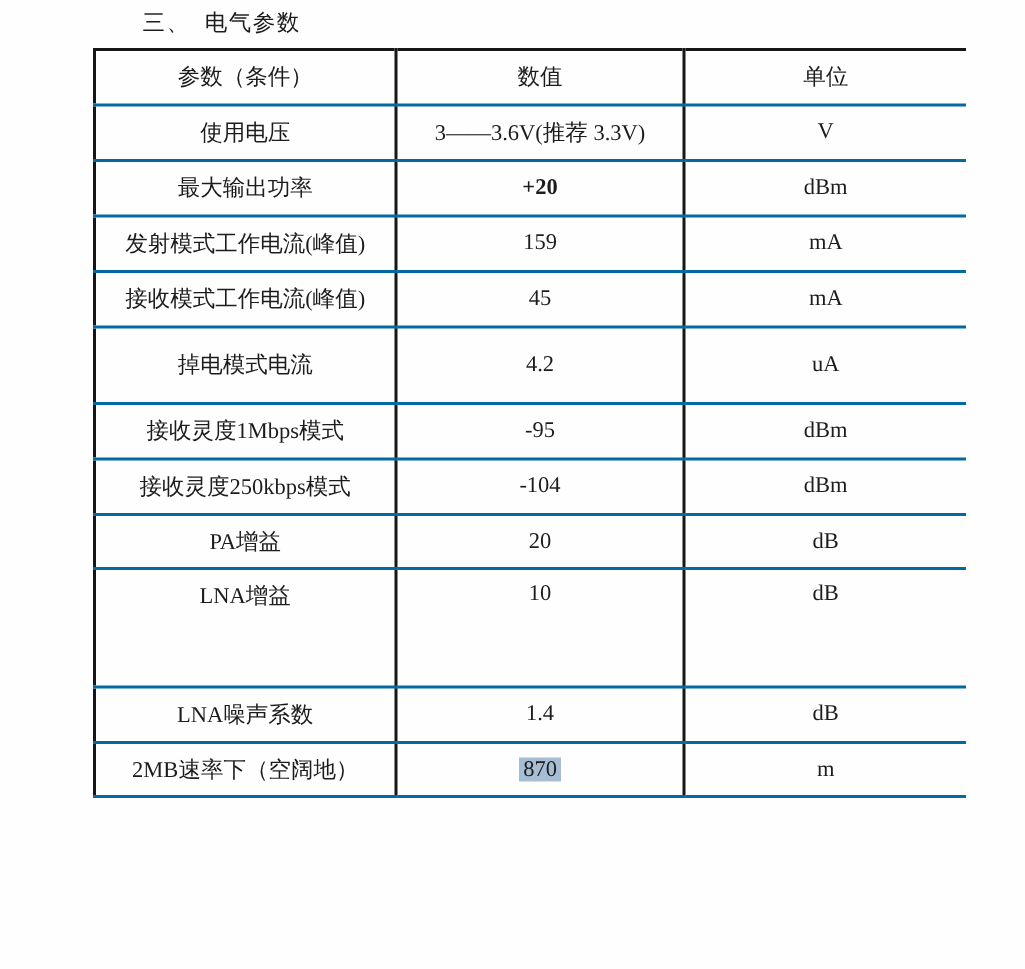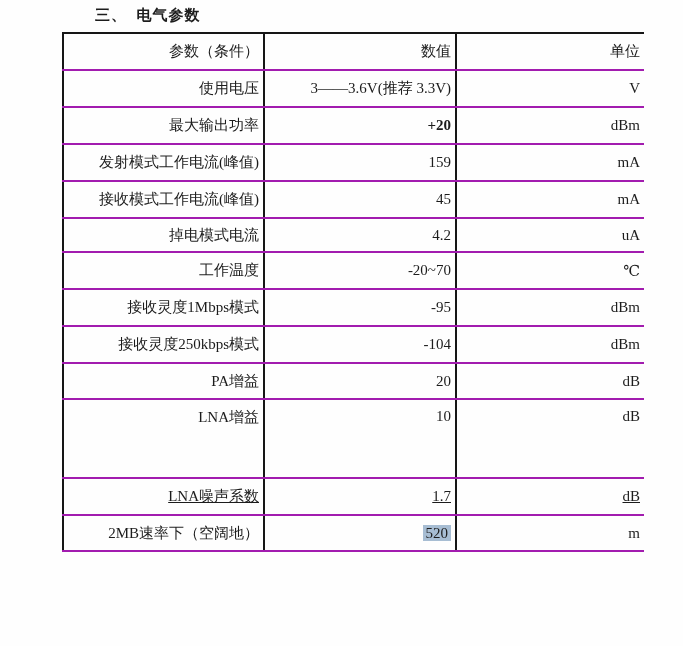--- a/index.html
+++ b/index.html
@@ -8,38 +8,38 @@
     width:683px;height:646px;
     background:#fefefe;
     overflow:hidden;
     font-family:"Liberation Serif","DejaVu Serif",serif;
     color:#1c1c1c;
   }
   .doc-title{
     position:absolute;
     left:95px;top:6px;
     font-size:15px;
-    font-weight:bold;
+    font-weight:normal;
     letter-spacing:1px;
     white-space:pre;
   }
   table.params{
     position:absolute;
     left:62px;top:32px;
     width:581px;
     border-collapse:collapse;
     table-layout:fixed;
     font-size:15px;
   }
   table.params col.c1{width:201px;}
   table.params col.c2{width:192px;}
   table.params col.c3{width:188px;}
   table.params th, table.params td{
-    border-bottom:2px solid #a21caf;
-    text-align:right;
+    border-bottom:2px solid #0369a1;
+    text-align:center;
     vertical-align:middle;
     font-weight:normal;
     padding:0 4px;
     overflow:hidden;
     border-radius:18px;
   }
   table.params{border-top:2px solid #161616;border-left:2px solid #161616;}
   table.params th:nth-child(1), table.params td:nth-child(1),
   table.params th:nth-child(2), table.params td:nth-child(2){
     border-right:2px solid #161616;
@@ -87,29 +87,24 @@
         <tr style="height: 37px;">
           <td>发射模式工作电流(峰值)</td>
           <td><span>159</span></td>
           <td>mA</td>
         </tr>
         <tr style="height: 37px;">
           <td>接收模式工作电流(峰值)</td>
           <td><span>45</span></td>
           <td>mA</td>
         </tr>
-        <tr style="height: 34px;">
+        <tr style="height: 51px;">
           <td>掉电模式电流</td>
           <td><span>4.2</span></td>
           <td>uA</td>
-        </tr>
-        <tr style="height: 37px;">
-          <td>工作温度</td>
-          <td><span>-20~70</span></td>
-          <td>℃</td>
         </tr>
         <tr style="height: 37px;">
           <td>接收灵度1Mbps模式</td>
           <td><span>-95</span></td>
           <td>dBm</td>
         </tr>
         <tr style="height: 37px;">
           <td>接收灵度250kbps模式</td>
           <td><span>-104</span></td>
           <td>dBm</td>
@@ -117,25 +112,25 @@
         <tr style="height: 36px;">
           <td>PA增益</td>
           <td><span>20</span></td>
           <td>dB</td>
         </tr>
         <tr class="tall" style="height: 79px;">
           <td>LNA增益</td>
           <td><span>10</span></td>
           <td>dB</td>
         </tr>
-        <tr style="height: 37px; text-decoration: underline;">
+        <tr style="height: 37px;">
           <td>LNA噪声系数</td>
-          <td><span>1.7</span></td>
+          <td><span>1.4</span></td>
           <td>dB</td>
         </tr>
         <tr style="height: 36px;">
           <td>2MB速率下（空阔地）</td>
-          <td><span class="hl">520</span></td>
+          <td><span class="hl">870</span></td>
           <td>m</td>
         </tr>
       </tbody>
   </table>
 </div>
 
 </body></html>

